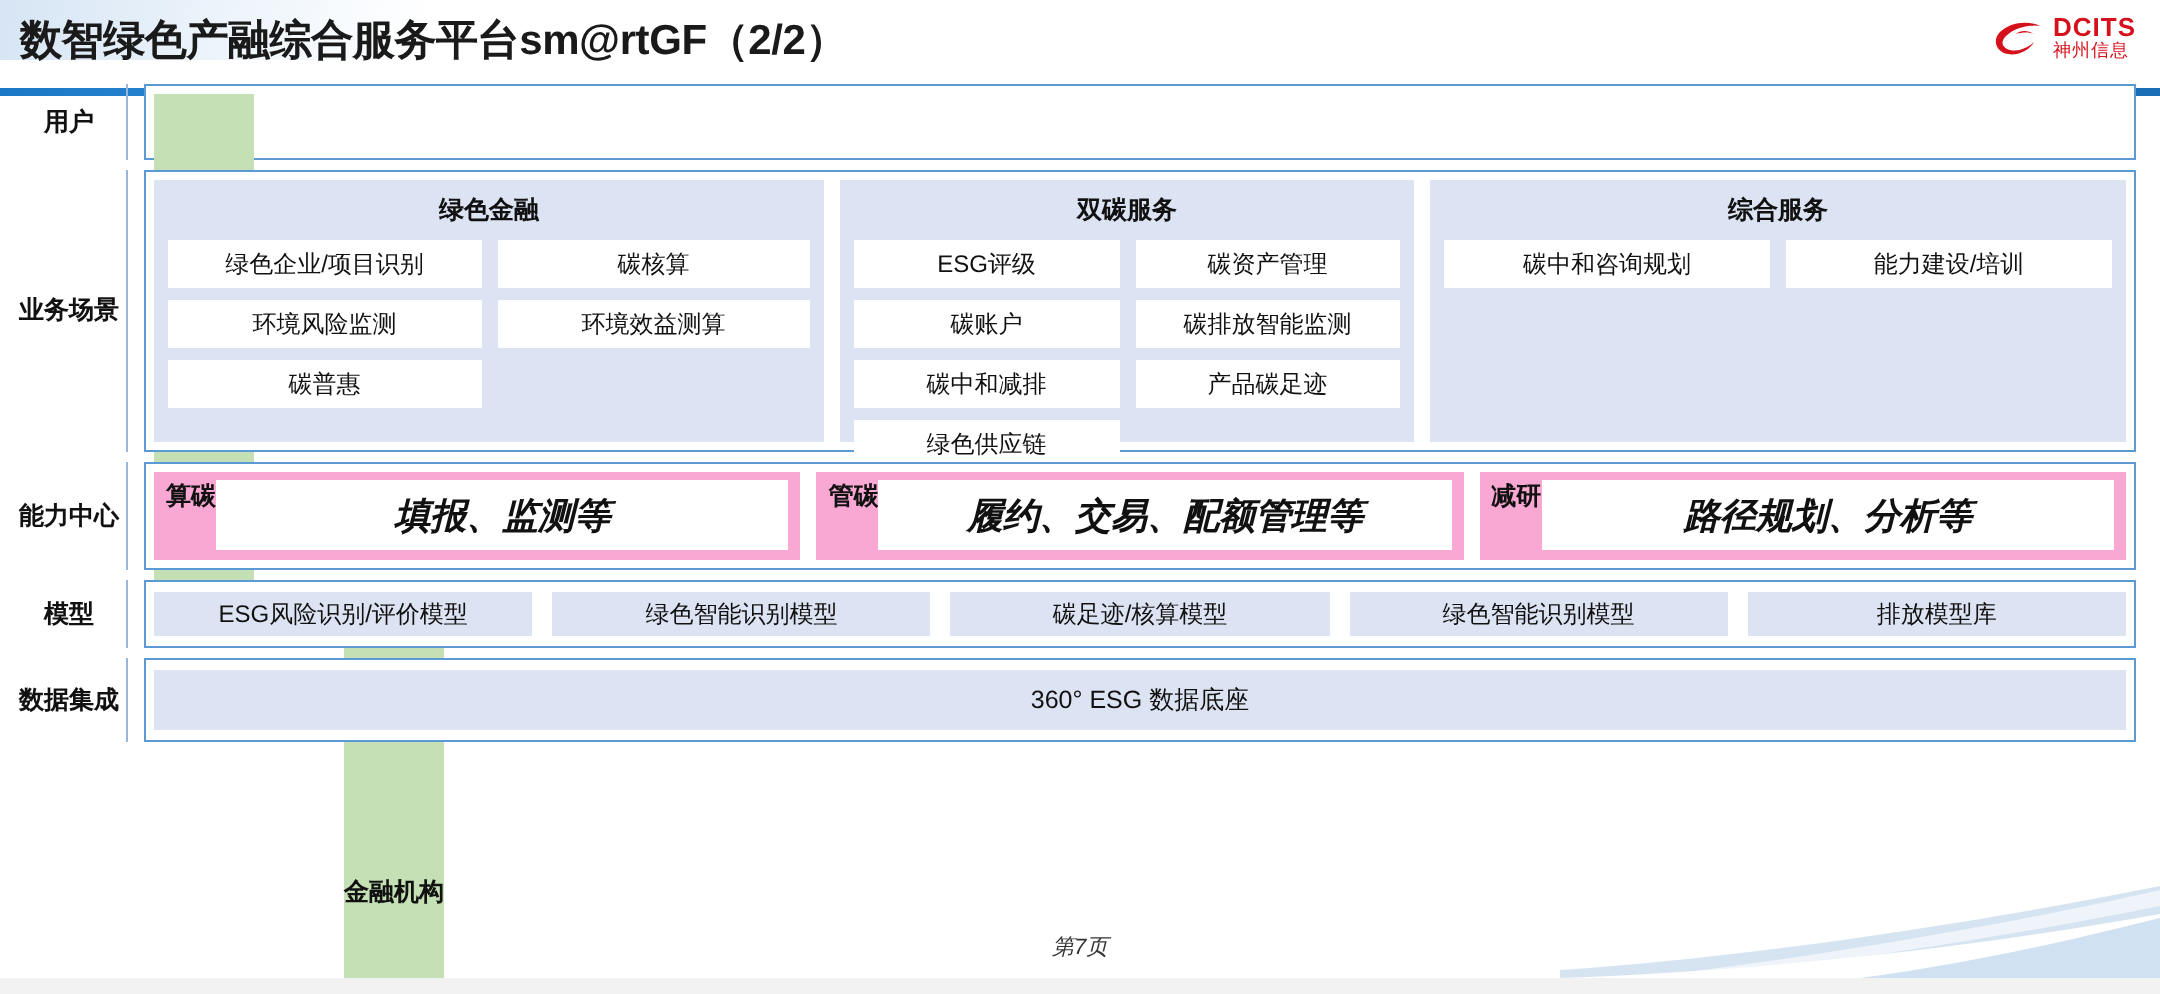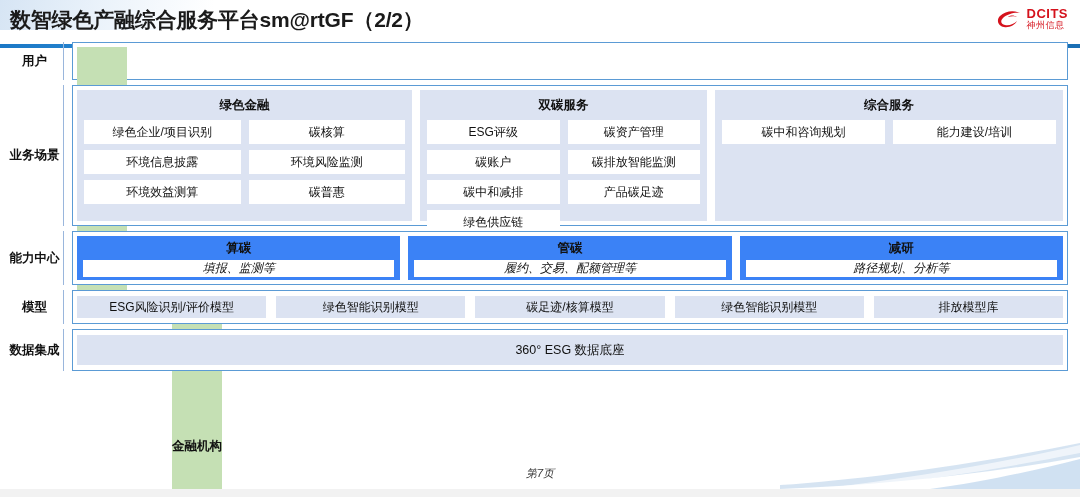--- a/index.html
+++ b/index.html
@@ -169,43 +169,42 @@
   .panel-green { flex: 0 0 335px; }
   .panel-green .cell { flex: 0 0 calc(50% - 4px); }
   .panel-dual  { flex: 0 0 287px; }
   .panel-dual .cell { flex: 0 0 calc(50% - 4px); }
   .panel-comp  { flex: 1 1 auto; }
   .panel-comp .cell { flex: 0 0 calc(50% - 4px); }
 
   
   .row-cap .row-body { height: 54px; }
   .cap {
-    background: #3b82f6;
+    background: #f9a8d4;
     flex: 1;
     padding: 4px 6px 5px 6px;
     box-sizing: border-box;
     display: flex;
-    flex-direction: column;
   }
   .cap-title {
     text-align: center;
     font-size: 12.5px;
     font-weight: bold;
     color: #111;
     margin-bottom: 3px;
   }
   .cap-sub {
     background: #ffffff;
     flex: 1;
     display: flex;
     align-items: center;
     justify-content: center;
-    font-size: 12px;
+    font-size: 18px;
     font-style: italic;
-    font-weight: normal;
+    font-weight: bold;
     color: #111;
   }
 
   
   .row-model .row-body { height: 34px; align-items: stretch; gap: 10px; padding: 5px 4px; }
   .model-chip {
     background: #dce3f2;
     flex: 1;
     display: flex;
     align-items: center;
@@ -278,21 +277,20 @@
 
   <div class="row row-biz">
     <div class="row-label">业务场景</div>
     <div class="row-body">
 
       <div class="panel panel-green">
         <div class="panel-title">绿色金融</div>
         <div class="cells">
           <div class="cell">绿色企业/项目识别</div>
           <div class="cell">碳核算</div>
-          <div class="cell">环境信息披露</div>
           <div class="cell">环境风险监测</div>
           <div class="cell">环境效益测算</div>
           <div class="cell">碳普惠</div>
         </div>
       </div>
 
       <div class="panel panel-dual">
         <div class="panel-title">双碳服务</div>
         <div class="cells">
           <div class="cell">ESG评级</div>

